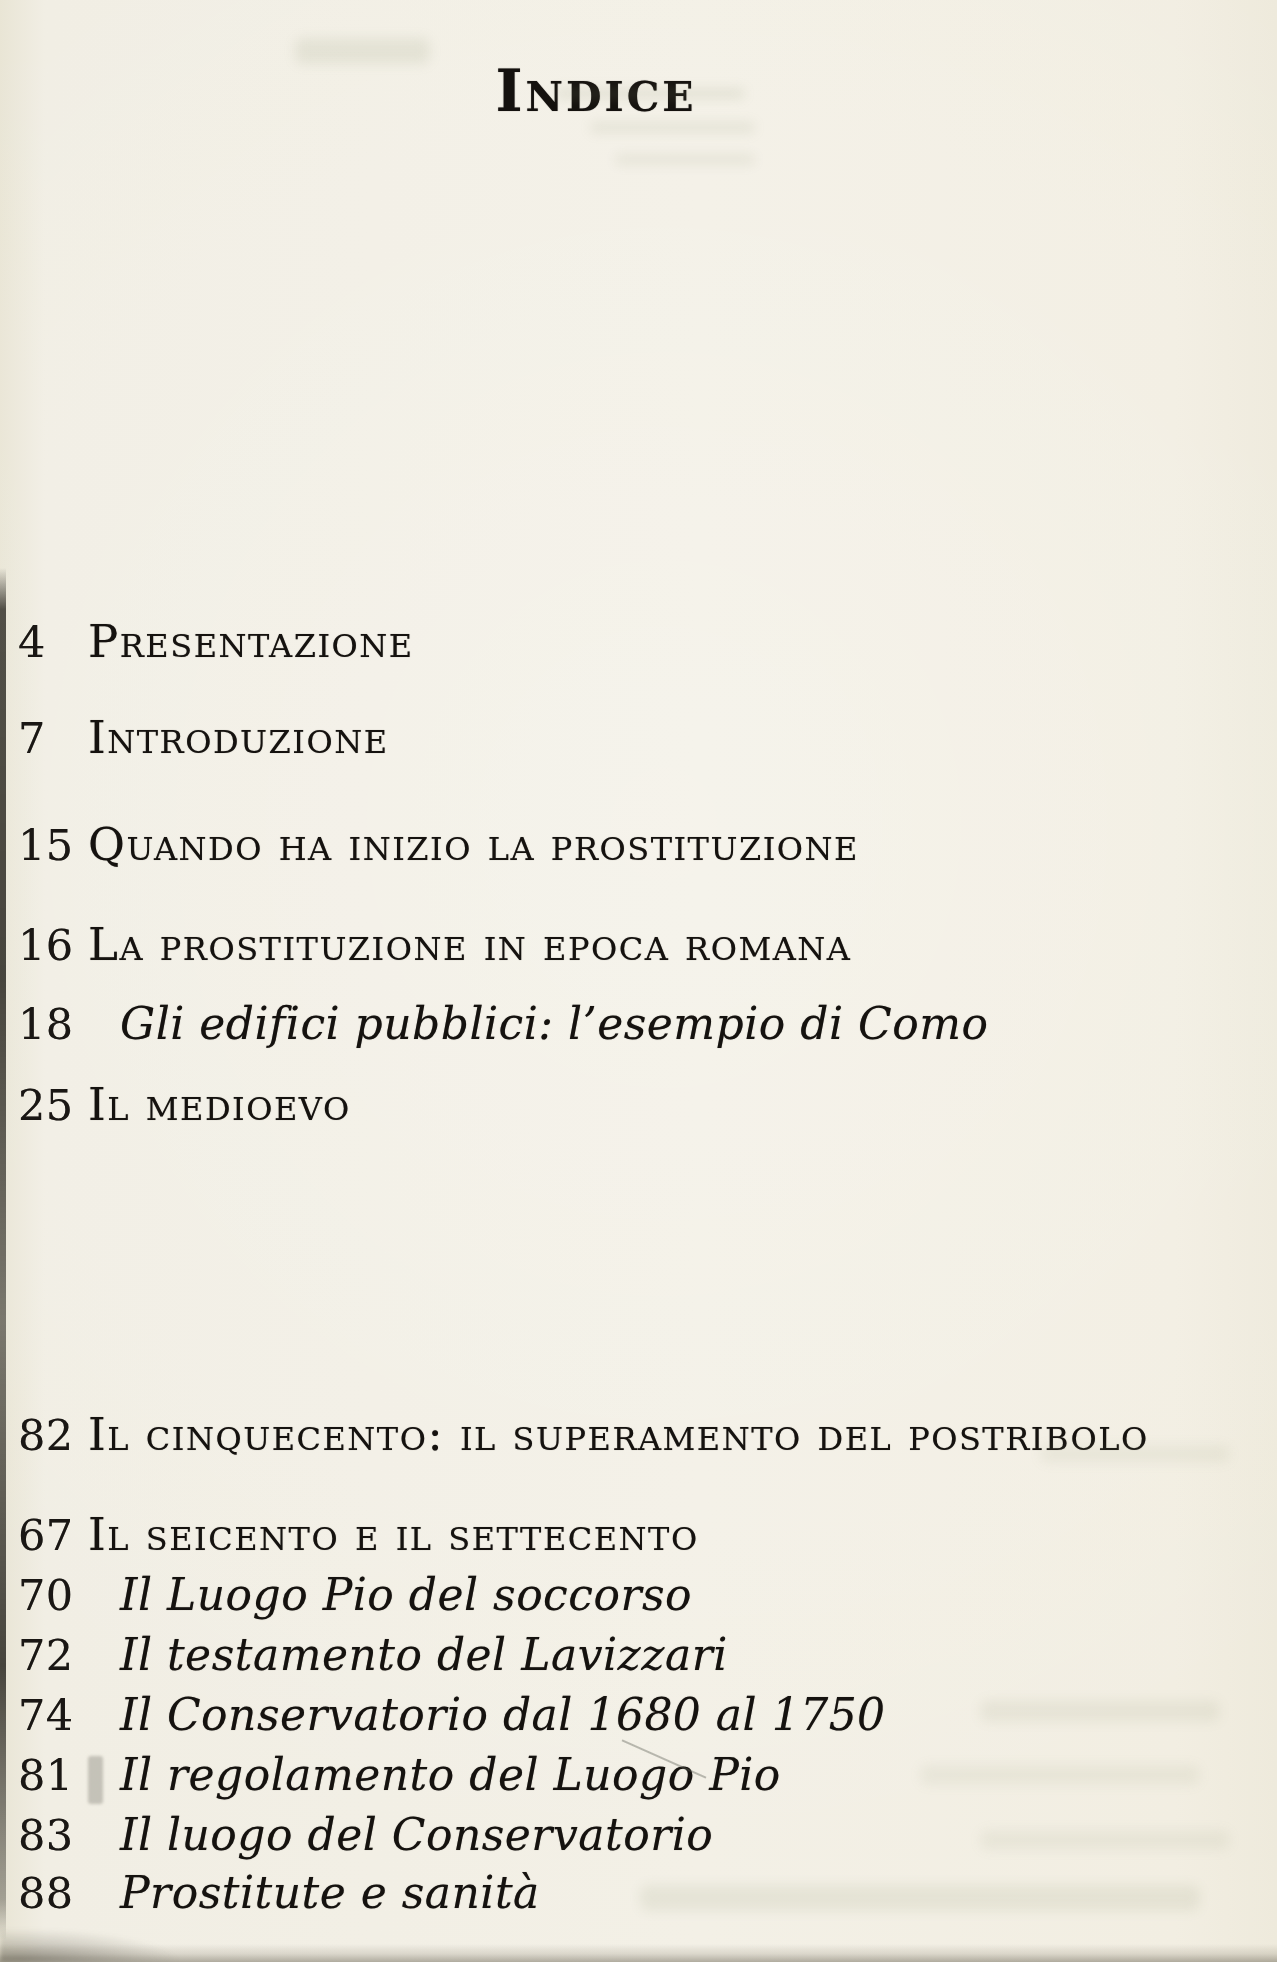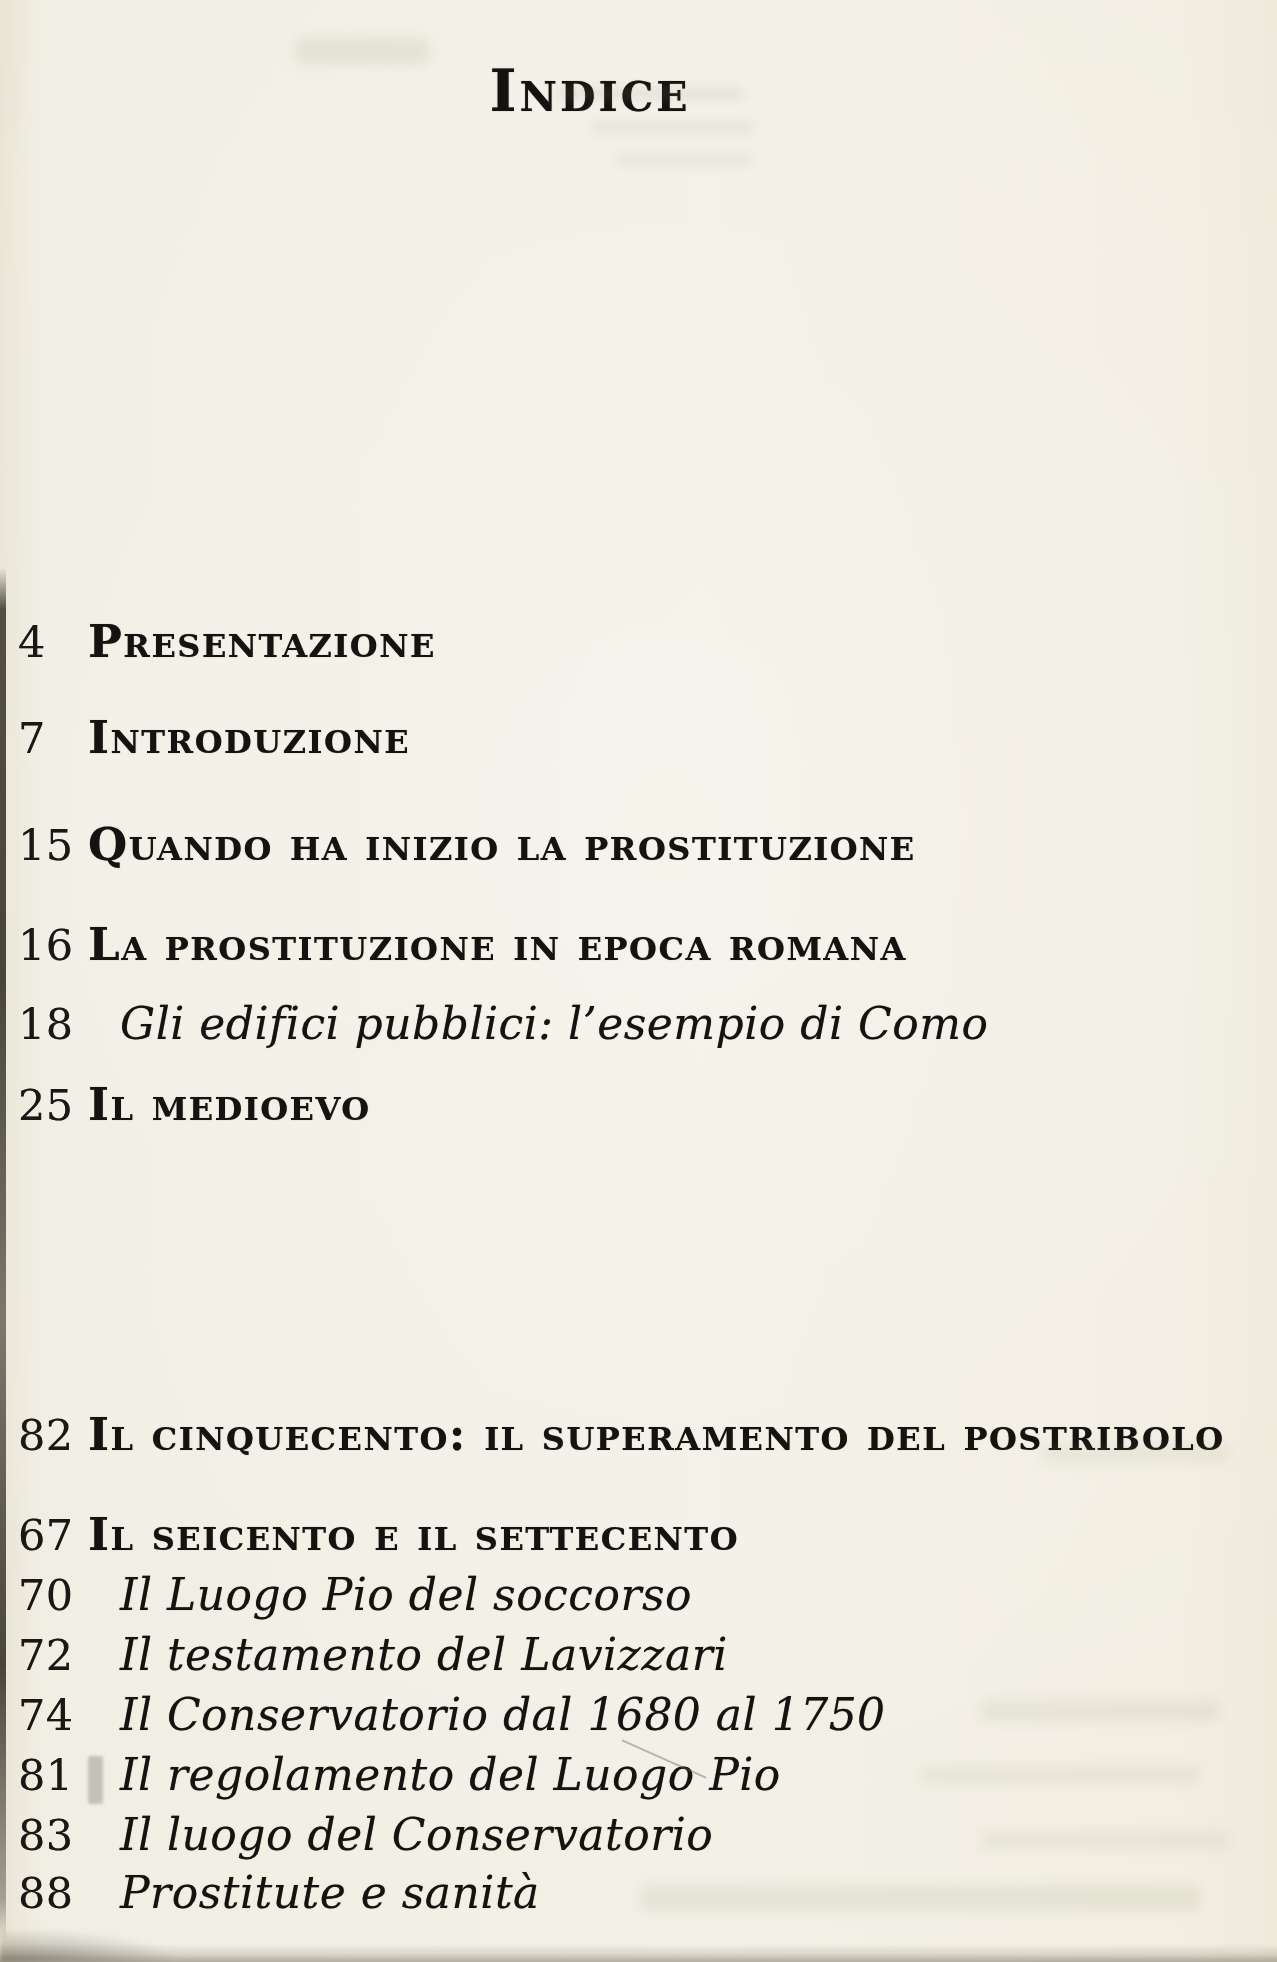--- a/index.html
+++ b/index.html
@@ -14,21 +14,21 @@
     width: 1277px; height: 1962px;
     color: #171512;
     background:
       radial-gradient(130% 90% at 52% 42%, rgba(255,255,255,0.22), rgba(255,255,255,0) 62%),
       linear-gradient(90deg, #e9e5d5 0%, #f1eee4 3.5%, #f3f0e6 55%, #f2eee2 92%, #eeeadc 100%);
     background-color: #f2efe5;
     overflow: hidden;
   }
   
   .doc-title {
-    position: absolute; top: 18px; left: 0; width: 1180px;
+    position: absolute; top: 18px; left: 6px; width: 1180px;
     text-align: center;
     font-size: 58px;
     font-variant-caps: small-caps;
     letter-spacing: 3px;
     color: #14110e;
     text-shadow: 0 0 1px rgba(20,17,14,0.55);
     white-space: nowrap;
   }
   
   .row {
@@ -46,21 +46,20 @@
     text-shadow: 0 0 0.6px rgba(20,17,14,0.5);
   }
   .row .ttl {
     font-size: 45px;
     color: #15120f;
     text-shadow: 0 0 0.8px rgba(20,17,14,0.5);
   }
   .row.caps .ttl {
     font-variant-caps: small-caps;
     letter-spacing: 1.5px;
-    font-weight: bold;
   }
   .row.sub .ttl {
     font-style: italic;
     font-size: 44px;
     letter-spacing: 0.5px;
     margin-left: 32px;
   }
   
   .left-edge {
     position: absolute; left: 0; top: 568px; width: 6px; height: 1372px;

